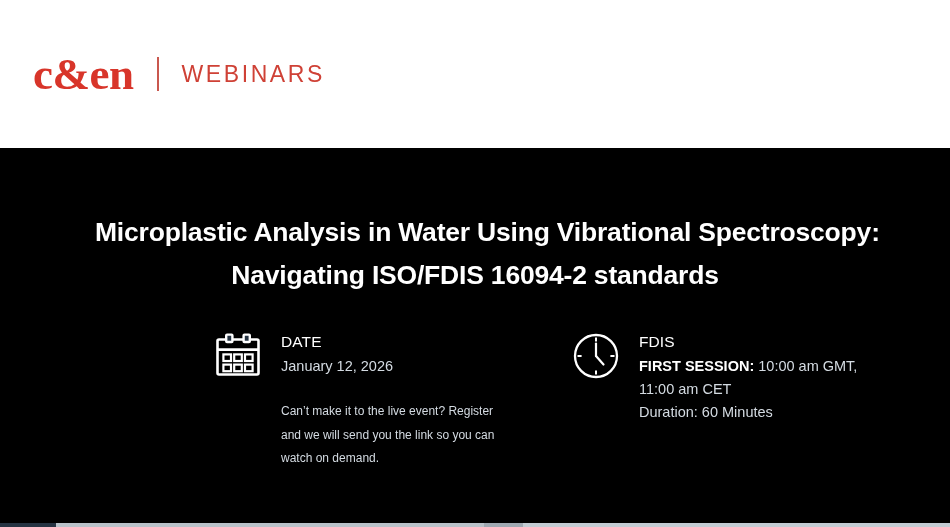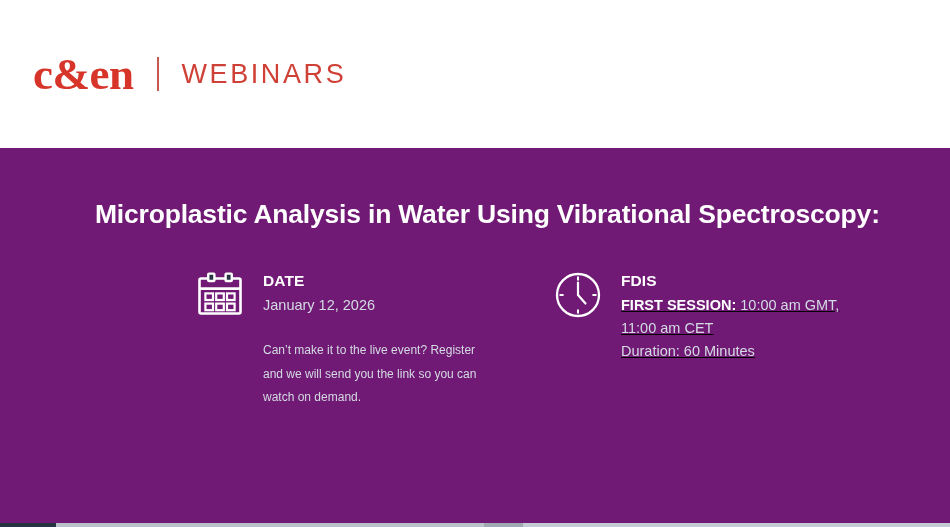--- a/index.html
+++ b/index.html
@@ -54,33 +54,33 @@
     width: 2px;
     height: 34px;
     background: #c9584f;
     margin: 0 22px 0 24px;
     flex: 0 0 auto;
   }
 
   .brand-sub {
     font-family: "Liberation Sans", sans-serif;
     font-weight: 400;
-    font-size: 27px;
+    font-size: 23px;
     line-height: 1;
     color: #cf4136;
     letter-spacing: 2.6px;
     white-space: nowrap;
   }
 
   
   .hero {
     flex: 1 1 auto;
-    background: #701a75;
+    background: #000000;
     position: relative;
-    padding: 0;
+    padding: 18px;
     overflow: hidden;
   }
 
   .hero-title {
     margin: 0 auto;
     padding: 45px 60px 0 60px;
     max-width: 880px;
     text-align: center;
     color: #ffffff;
     font-family: "Liberation Sans", sans-serif;
@@ -130,21 +130,21 @@
   .info-icon svg { display: block; width: 48px; height: 48px; }
 
   .info-body {
     margin-left: 19px;
     padding-top: 8px;
     min-width: 0;
   }
 
   .info-heading {
     font-family: "Liberation Sans", sans-serif;
-    font-weight: bold;
+    font-weight: normal;
     font-size: 15.5px;
     line-height: 19px;
     color: #ffffff;
     letter-spacing: 0.1px;
     margin-bottom: 4px;
   }
 
   .info-line {
     font-family: "Liberation Sans", sans-serif;
     font-weight: 400;
@@ -197,20 +197,21 @@
       <span class="brand-wordmark">c&amp;en</span>
       <span class="brand-divider"></span>
       <span class="brand-sub">WEBINARS</span>
     </div>
   </header>
 
   <section class="hero">
 
     <h1 class="hero-title">
       <span class="title-line">Microplastic Analysis in Water Using Vibrational Spectroscopy:</span>
+      <span class="title-line">Navigating ISO/FDIS 16094-2 standards</span>
     </h1>
 
     <div class="info-row">
 
       <div class="info-col date-col">
         <span class="info-icon">
           <svg viewBox="0 0 48 48" fill="none" xmlns="http://www.w3.org/2000/svg">
             <rect x="3.5" y="7.5" width="41" height="35" rx="1.5" stroke="#ffffff" stroke-width="2.6"></rect>
             <line x1="3.5" y1="17.6" x2="44.5" y2="17.6" stroke="#ffffff" stroke-width="2.6"></line>
             <rect x="12.2" y="2.6" width="6.2" height="7.4" rx="0.8" stroke="#ffffff" stroke-width="2.4" fill="#253342"></rect>

